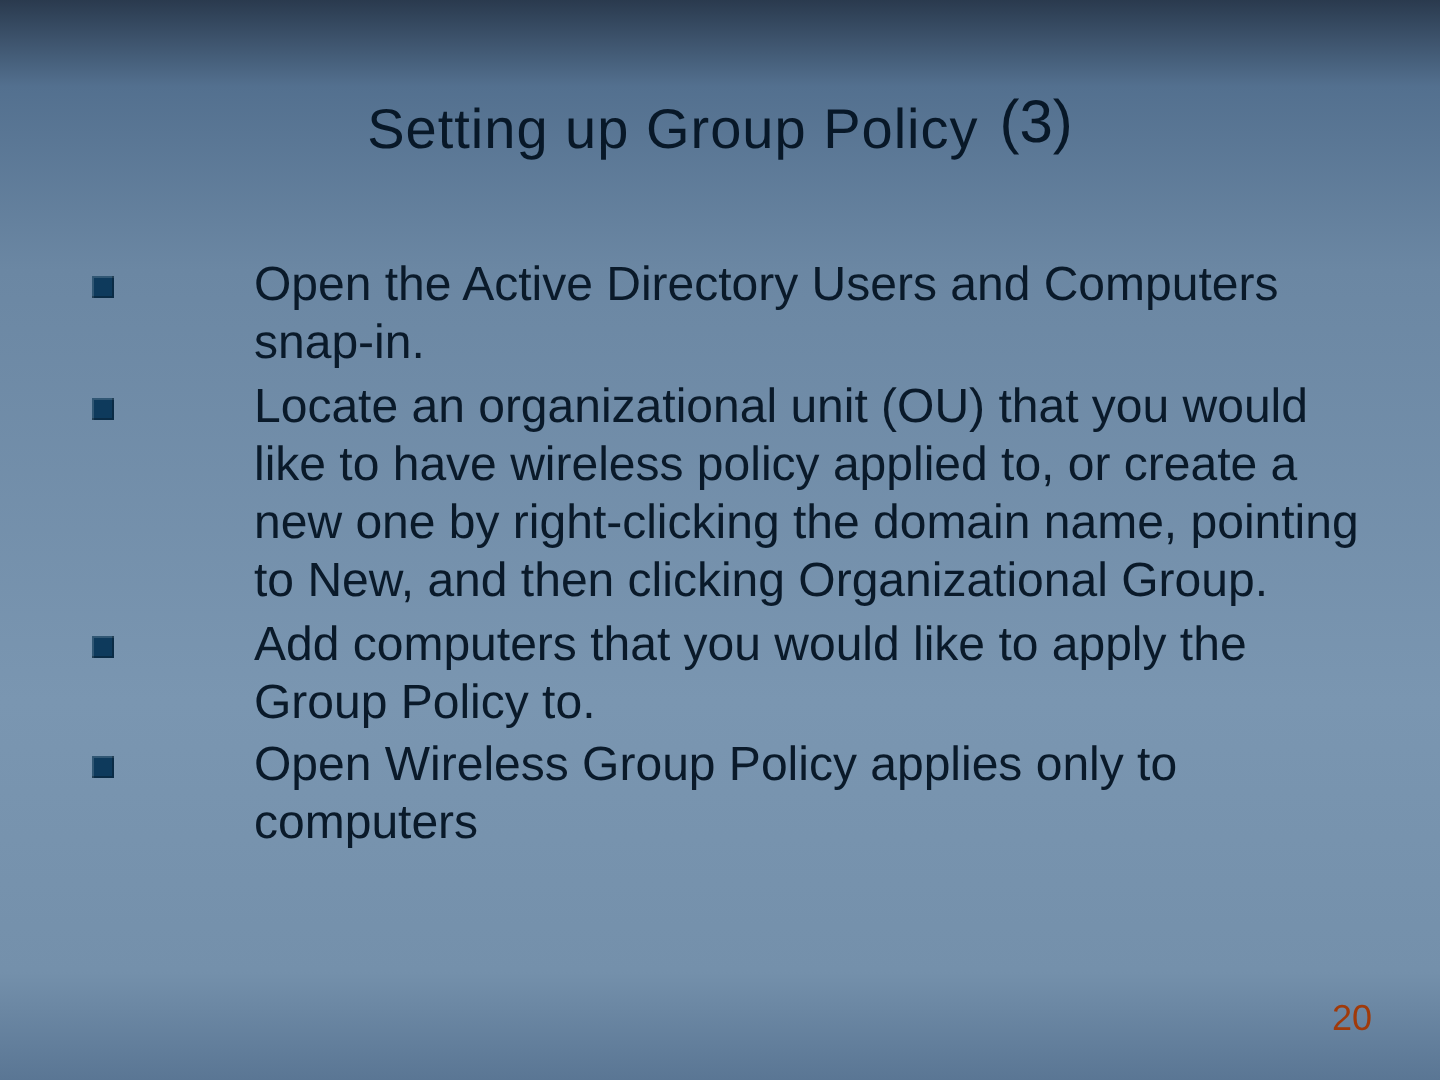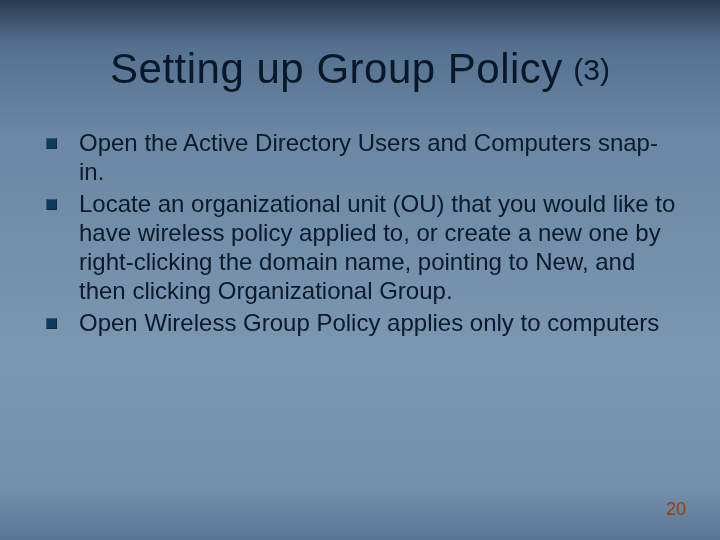--- a/index.html
+++ b/index.html
@@ -16,21 +16,21 @@
     position: relative;
     color: #0a1a2a;
   }
   .title-wrap {
     position: absolute;
     top: 45px;
     left: 0; right: 0;
     text-align: center;
   }
   .title-main {
-    font-size: 42px;
+    font-size: 28px;
     font-weight: 400;
     color: #081828;
     letter-spacing: 0.5px;
     display: inline;
   }
   .title-suffix {
     font-size: 30px;
     font-weight: 400;
     color: #081828;
     display: inline;
@@ -55,20 +55,21 @@
     flex: 0 0 11px;
     margin-top: 10px;
     margin-right: 22px;
     box-shadow: inset -1px -1px 0 rgba(0,0,0,0.25), inset 1px 1px 0 rgba(255,255,255,0.15);
   }
   .text {
     font-size: 24px;
     line-height: 1.22;
     font-weight: 400;
     color: #0a1a2a;
+    margin-left: 48px;
   }
   .text b { font-weight: 400; }
   .pagenum {
     position: absolute;
     right: 34px;
     bottom: 20px;
     font-size: 18px;
     color: #a03a0a;
     font-weight: 400;
   }
@@ -85,17 +86,21 @@
   <div class="row">
     <div class="bullet"></div>
     <div class="text">Open the Active Directory Users and Computers snap-in.</div>
   </div>
   <div class="row">
     <div class="bullet"></div>
     <div class="text">Locate an organizational unit (OU) that you would like to have wireless policy applied to, or create a new one by right-clicking the domain name, pointing to <b>New</b>, and then clicking <b>Organizational Group</b>.</div>
   </div>
   <div class="row">
     <div class="bullet"></div>
+    <div class="text">Add computers that you would like to apply the Group Policy to.</div>
+  </div>
+  <div class="row">
+    <div class="bullet"></div>
     <div class="text"><b>Open</b> Wireless Group Policy applies only to computers</div>
   </div>
 </div>
 
 <div class="pagenum">20</div>
 
 </body></html>

